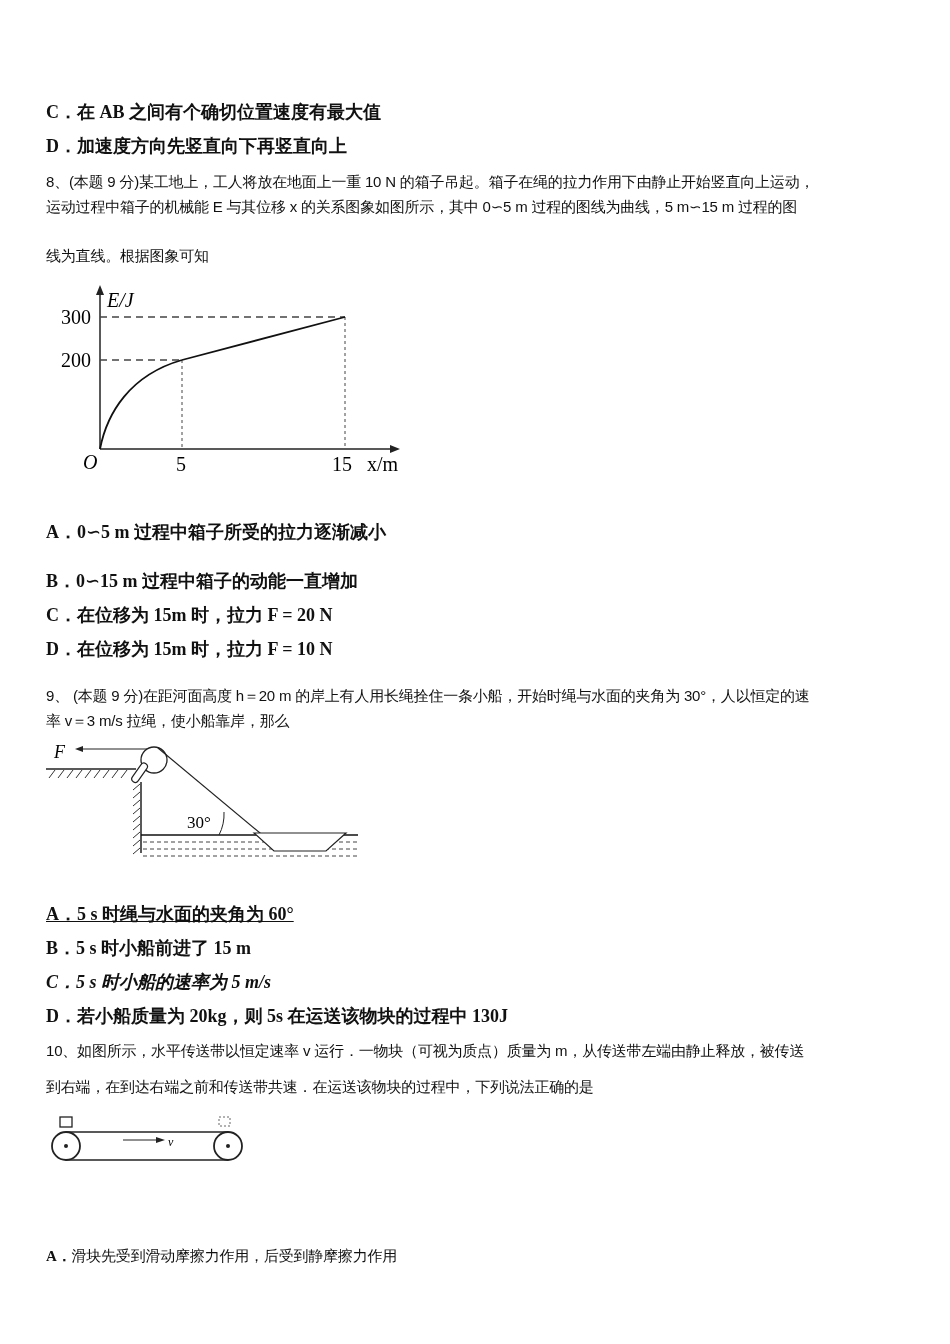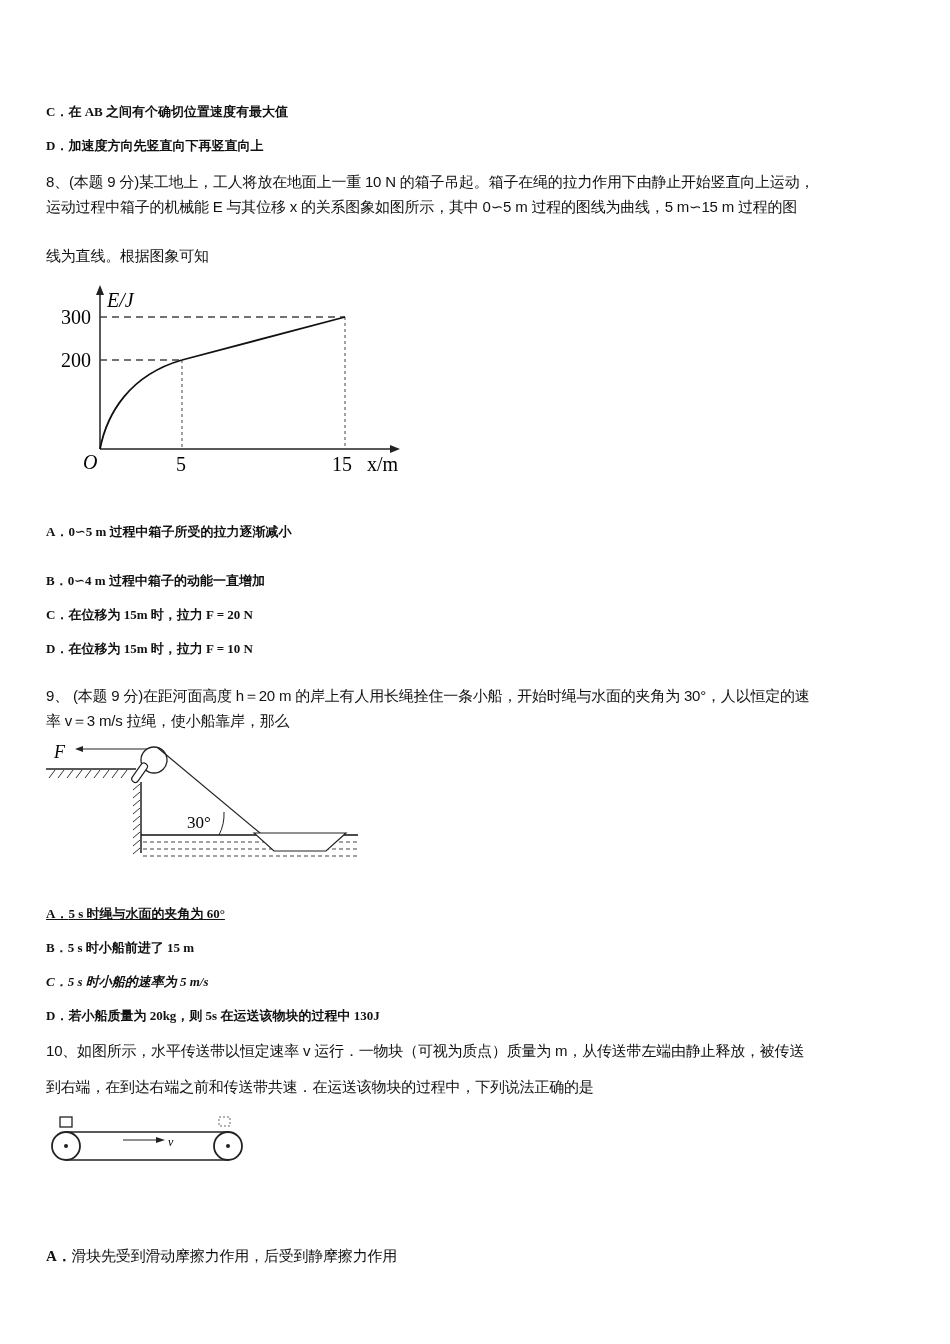--- a/index.html
+++ b/index.html
@@ -1,21 +1,21 @@
 <!DOCTYPE html>
 <html><head>
 <meta charset="utf-8">
 <style>
   html, body { margin: 0; padding: 0; background: #ffffff; }
   body {
     width: 950px; height: 1344px; position: relative; overflow: hidden;
     font-family: "Liberation Serif", "DejaVu Serif", serif;
     color: #111; font-size: 15px;
   }
-  .line { position: absolute; left: 46px; white-space: nowrap; line-height: 20px; font-size: 13px; }
+  .line { position: absolute; left: 46px; white-space: nowrap; line-height: 20px; font-size: 18px; }
   .opt-label { font-weight: bold; }
   .b { font-weight: bold; }
   .qtext { font-family: "Liberation Sans", "DejaVu Sans", sans-serif; font-size: 15px; letter-spacing: -0.2px; }
   .fig { position: absolute; }
   svg text { font-family: "Liberation Serif", "DejaVu Serif", serif; }
 </style>
 </head>
 <body>
 
 <div class="line" style="top:102px;">
@@ -52,21 +52,21 @@
     <text x="121" y="188" font-size="20">5</text>
     <text x="277" y="188" font-size="20">15</text>
     <text x="312" y="188" font-size="20">x/m</text>
   </svg>
 </div>
 
 <div class="line" style="top:522px;">
   <span class="opt-label">A．</span><span class="b">0∽5 m 过程中箱子所受的拉力逐渐减小</span>
 </div>
 <div class="line" style="top:571px;">
-  <span class="opt-label">B．</span><span class="b">0∽4 m 过程中箱子的动能一直增加</span>
+  <span class="opt-label">B．</span><span class="b">0∽15 m 过程中箱子的动能一直增加</span>
 </div>
 <div class="line" style="top:605px;">
   <span class="opt-label">C．</span><span class="b">在位移为 15m 时，拉力 F = 20 N</span>
 </div>
 <div class="line" style="top:639px;">
   <span class="opt-label">D．</span><span class="b">在位移为 15m 时，拉力 F = 10 N</span>
 </div>
 
 <div class="line qtext" style="top:674px;margin-top:12px;">9、 (本题 9 分)在距河面高度 h＝20 m 的岸上有人用长绳拴住一条小船，开始时绳与水面的夹角为 30°，人以恒定的速</div>
 <div class="line qtext" style="top:711px;">率 v＝3 m/s 拉绳，使小船靠岸，那么</div>

